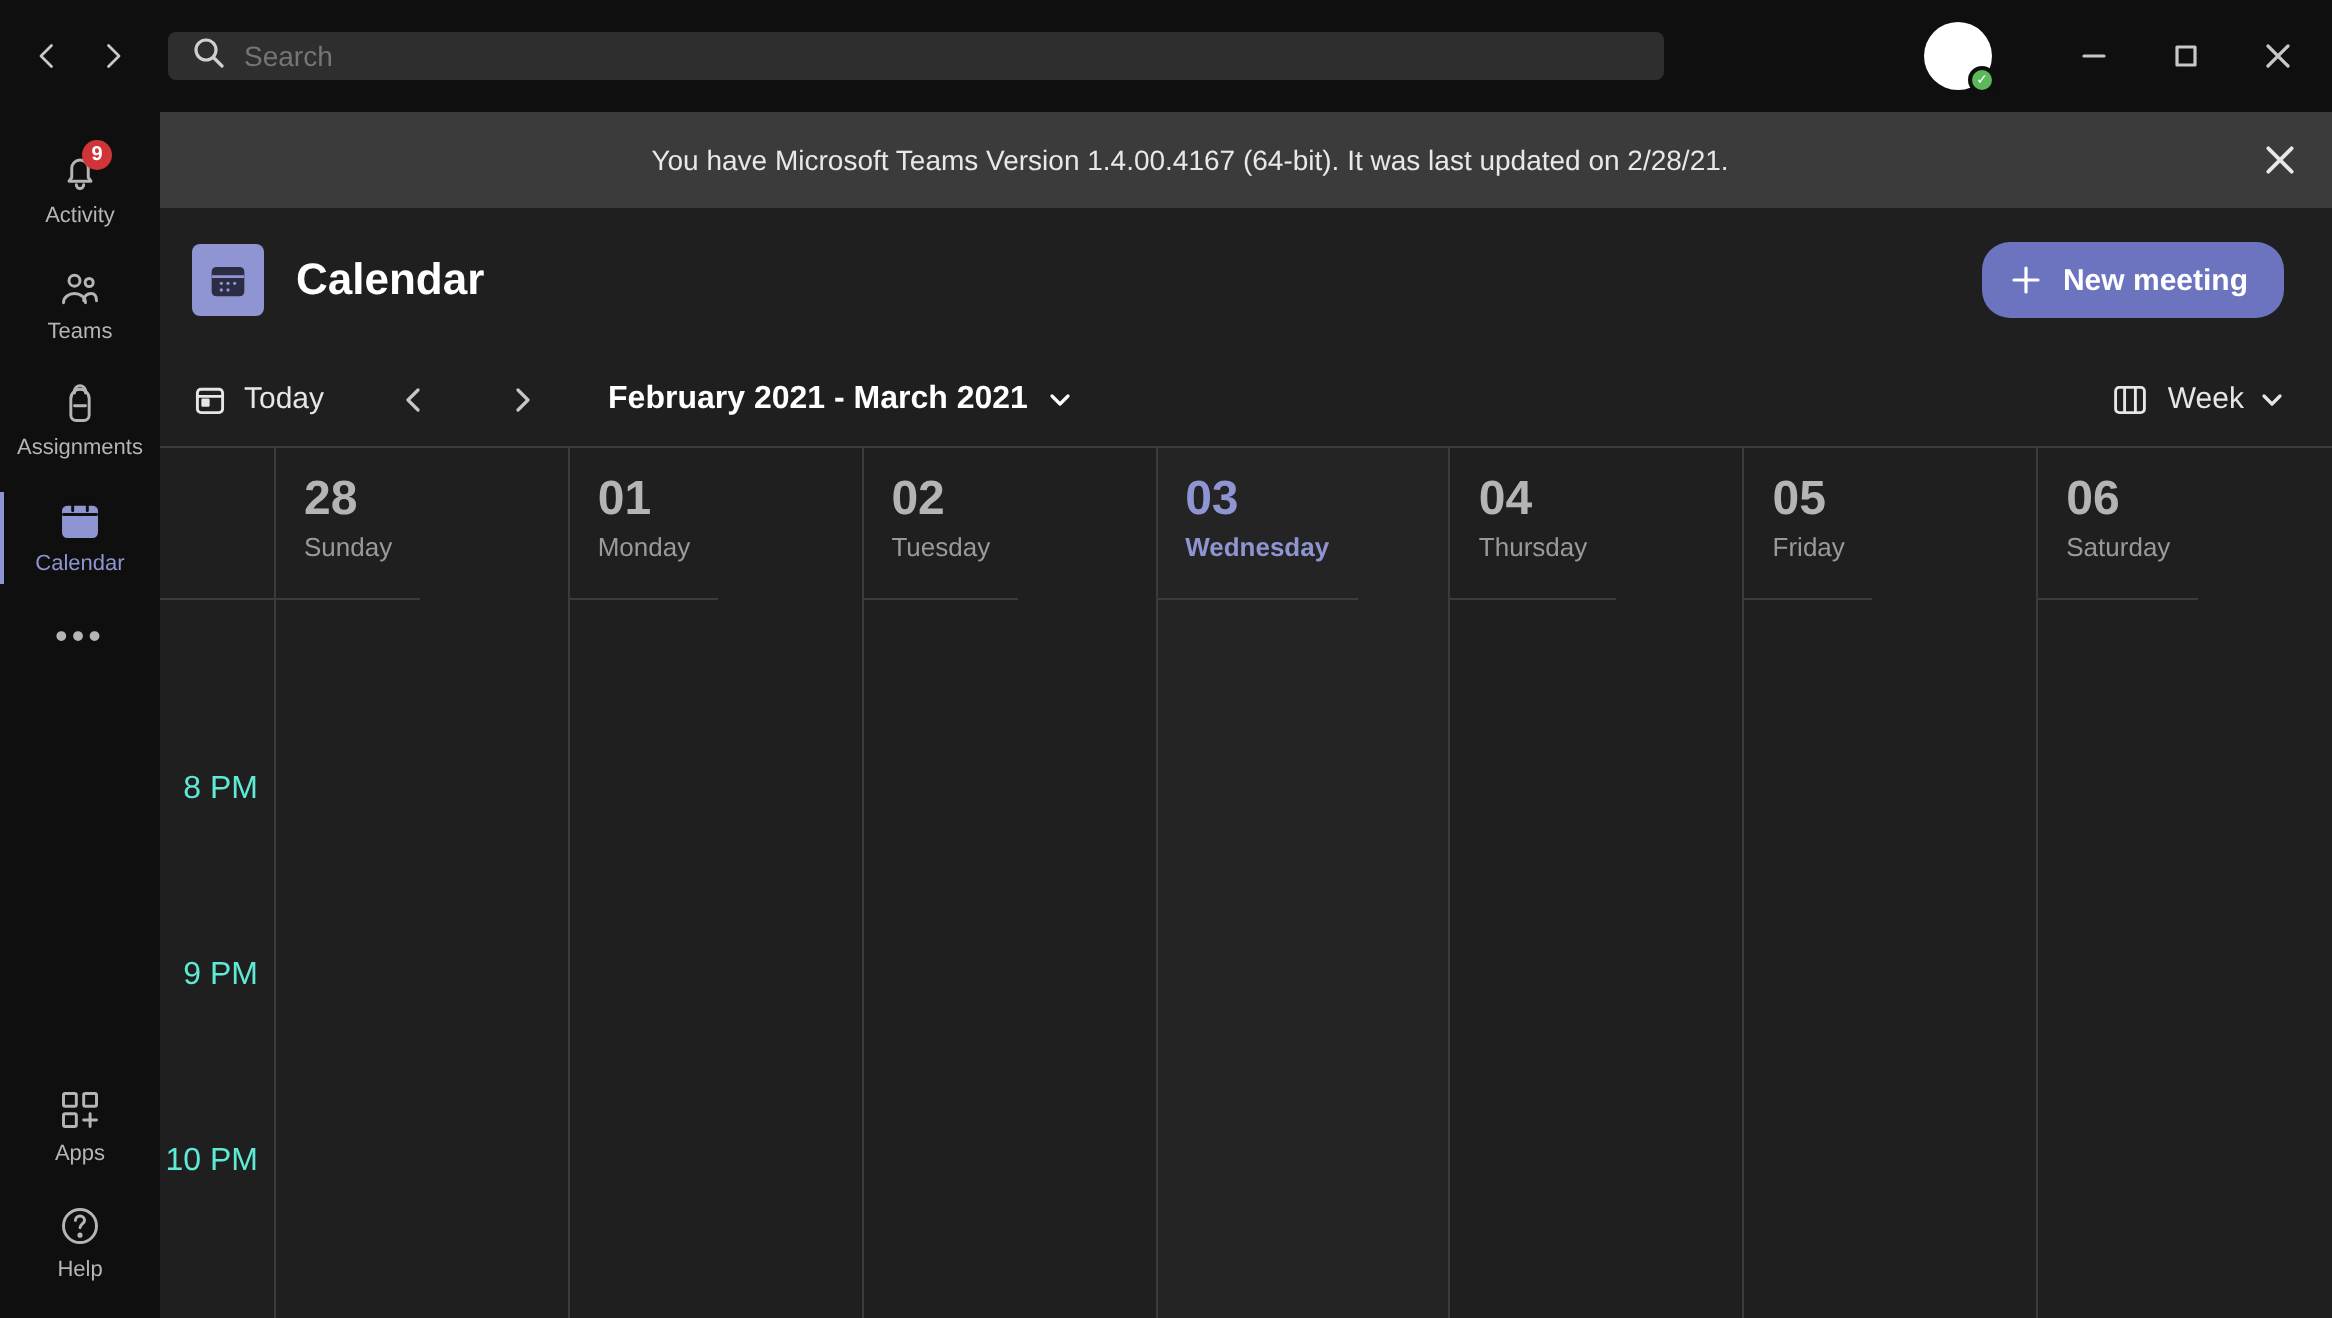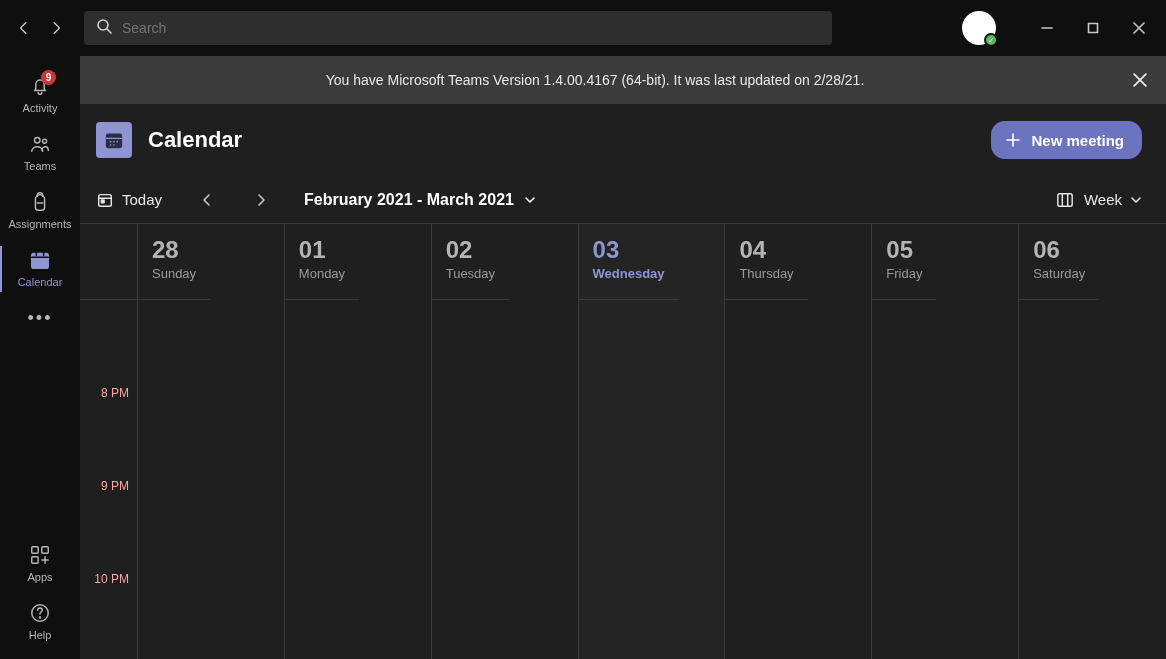--- a/index.html
+++ b/index.html
@@ -1,21 +1,21 @@
 <!DOCTYPE html>
 <html><head>
 <meta charset="utf-8">
 <style>
   * { box-sizing: border-box; margin: 0; padding: 0; }
   html, body { width: 1166px; height: 659px; overflow: hidden; font-family: "Segoe UI", Arial, sans-serif; background:#000; color:#d1d1d1; }
   
   .titlebar { height:56px; background:#0f0f0f; display:flex; align-items:center; padding:0 4px 0 8px; }
   .navbtn { width:32px; height:32px; display:flex; align-items:center; justify-content:center; color:#c7c7c7; }
   .navbtn svg { width:14px; height:14px; }
-  .searchbox { flex:0 0 748px; margin-left:12px; height:34px; background:#2e2e2e; border-radius:4px; display:flex; align-items:center; padding:0 12px; color:#cfcfcf; }
+  .searchbox { flex:0 0 748px; margin-left:12px; height:24px; background:#2e2e2e; border-radius:4px; display:flex; align-items:center; padding:0 12px; color:#cfcfcf; }
   .searchbox svg { width:16px; height:16px; margin-right:10px; stroke:#cfcfcf; }
   .searchbox input { flex:1; background:transparent; border:none; outline:none; color:#cfcfcf; font-size:14px; }
   .tb-spacer { flex:1; }
   .avatar { width:34px; height:34px; border-radius:50%; background:#fff; position:relative; margin-right:28px; }
   .presence { position:absolute; right:-2px; bottom:-2px; width:14px; height:14px; border-radius:50%; background:#5bb85b; border:2px solid #0f0f0f; display:flex; align-items:center; justify-content:center; }
   .presence::after { content:"✓"; color:#fff; font-size:7px; line-height:7px; }
   .winbtn { width:46px; height:32px; display:flex; align-items:center; justify-content:center; color:#c7c7c7; }
   .winbtn svg { width:12px; height:12px; }
   
   .shell { display:flex; height:calc(659px - 56px); }
@@ -50,21 +50,21 @@
   .arrow svg { width:12px; height:12px; }
   .range { margin-left:10px; color:#fff; font-size:16px; font-weight:700; display:flex; align-items:center; cursor:pointer; }
   .range svg { width:12px; height:12px; margin-left:10px; }
   .view-picker { margin-left:auto; display:flex; align-items:center; color:#e6e6e6; font-size:15px; cursor:pointer; }
   .view-picker .vicon { width:18px; height:18px; margin-right:10px; }
   .view-picker .chev { width:12px; height:12px; margin-left:8px; }
   
   .cal-grid { flex:1; display:flex; overflow:hidden; }
   .time-col { width:58px; border-right:1px solid #3b3b3b; }
   .time-col .day-head-spacer { height:76px; border-bottom:1px solid #3b3b3b; }
-  .time-label { height:93px; font-size:12px; color:#fca5a5; text-align:right; padding-right:8px; position:relative; }
+  .time-label { height:93px; font-size:16px; color:#5eead4; text-align:right; padding-right:8px; position:relative; }
   .time-label span { position:absolute; right:8px; top:-7px; }
   .days { flex:1; display:grid; grid-template-columns:repeat(7,1fr); }
   .day-col { border-right:1px solid #3b3b3b; display:flex; }
   .day-col:last-child { border-right:none; }
   .day-head { height:76px; padding:12px 14px 0 14px; border-bottom:1px solid #3b3b3b; }
   .day-num { font-size:24px; font-weight:600; color:#b4b4b4; line-height:28px; }
   .day-name { font-size:13px; color:#9a9a9a; margin-top:2px; }
   .day-col.today { background:#242424; }
   .day-col.today .day-num { color:#8f95d3; font-weight:700; }
   .day-col.today .day-name { color:#8f95d3; font-weight:600; }

